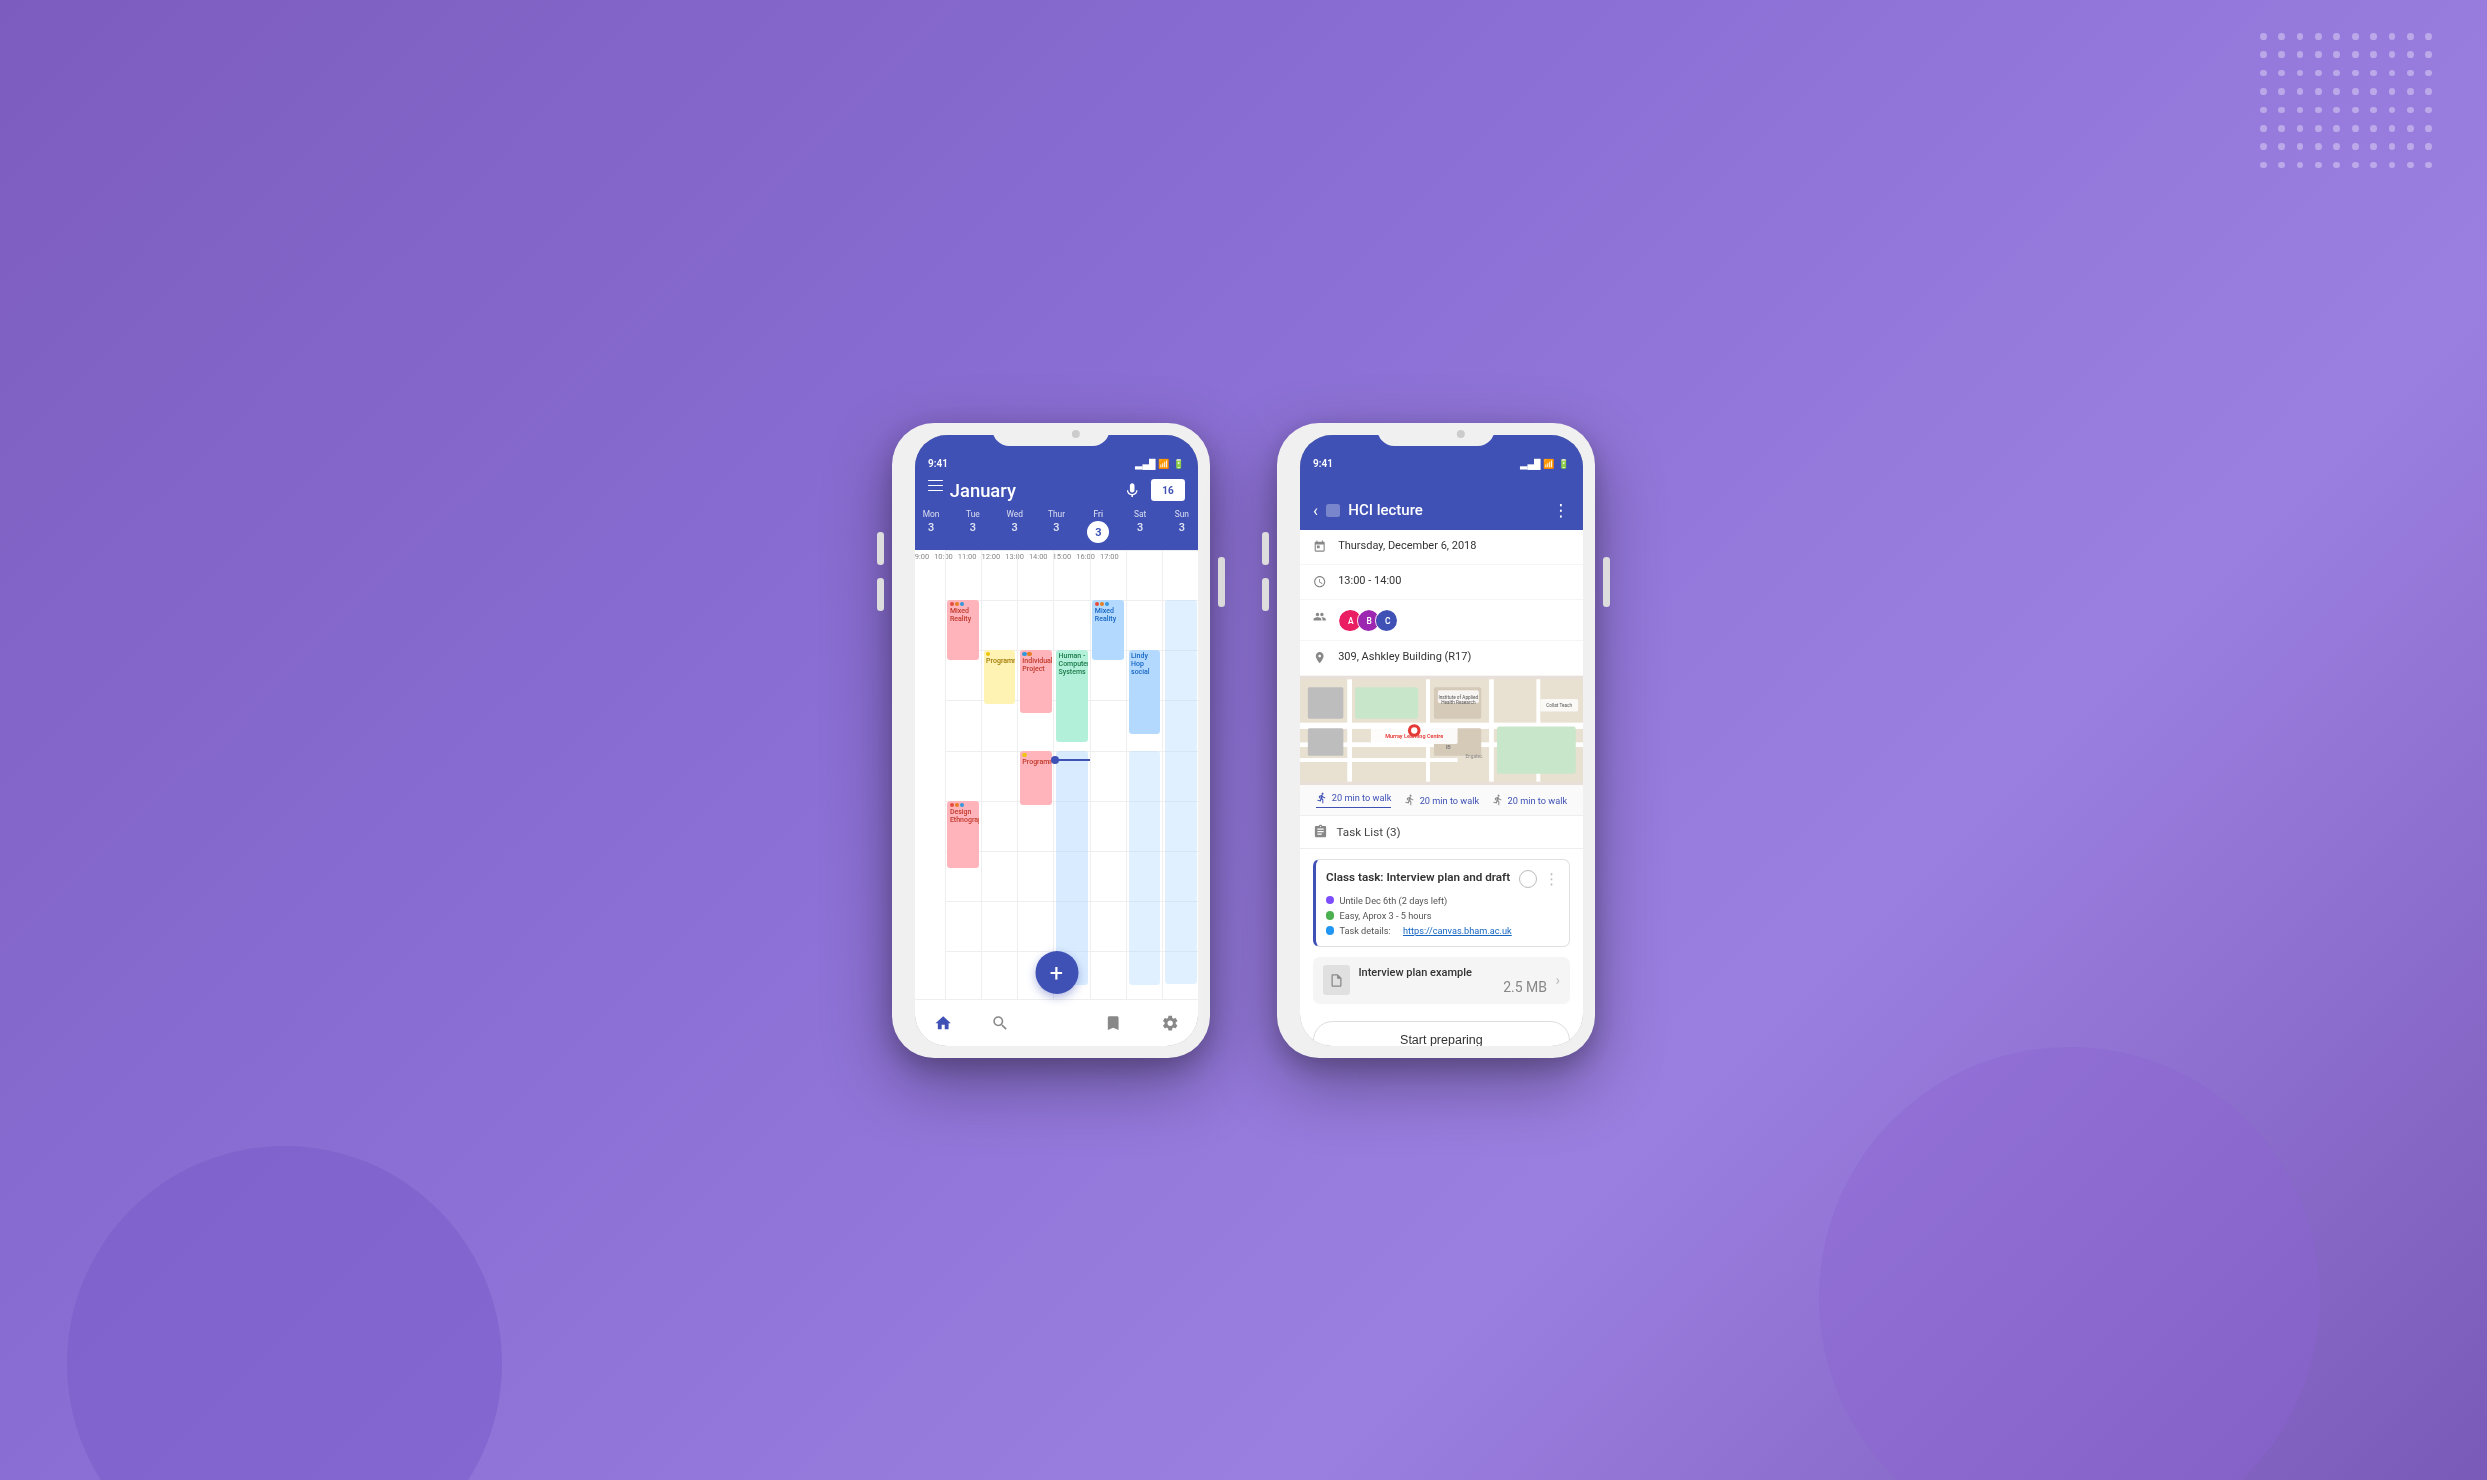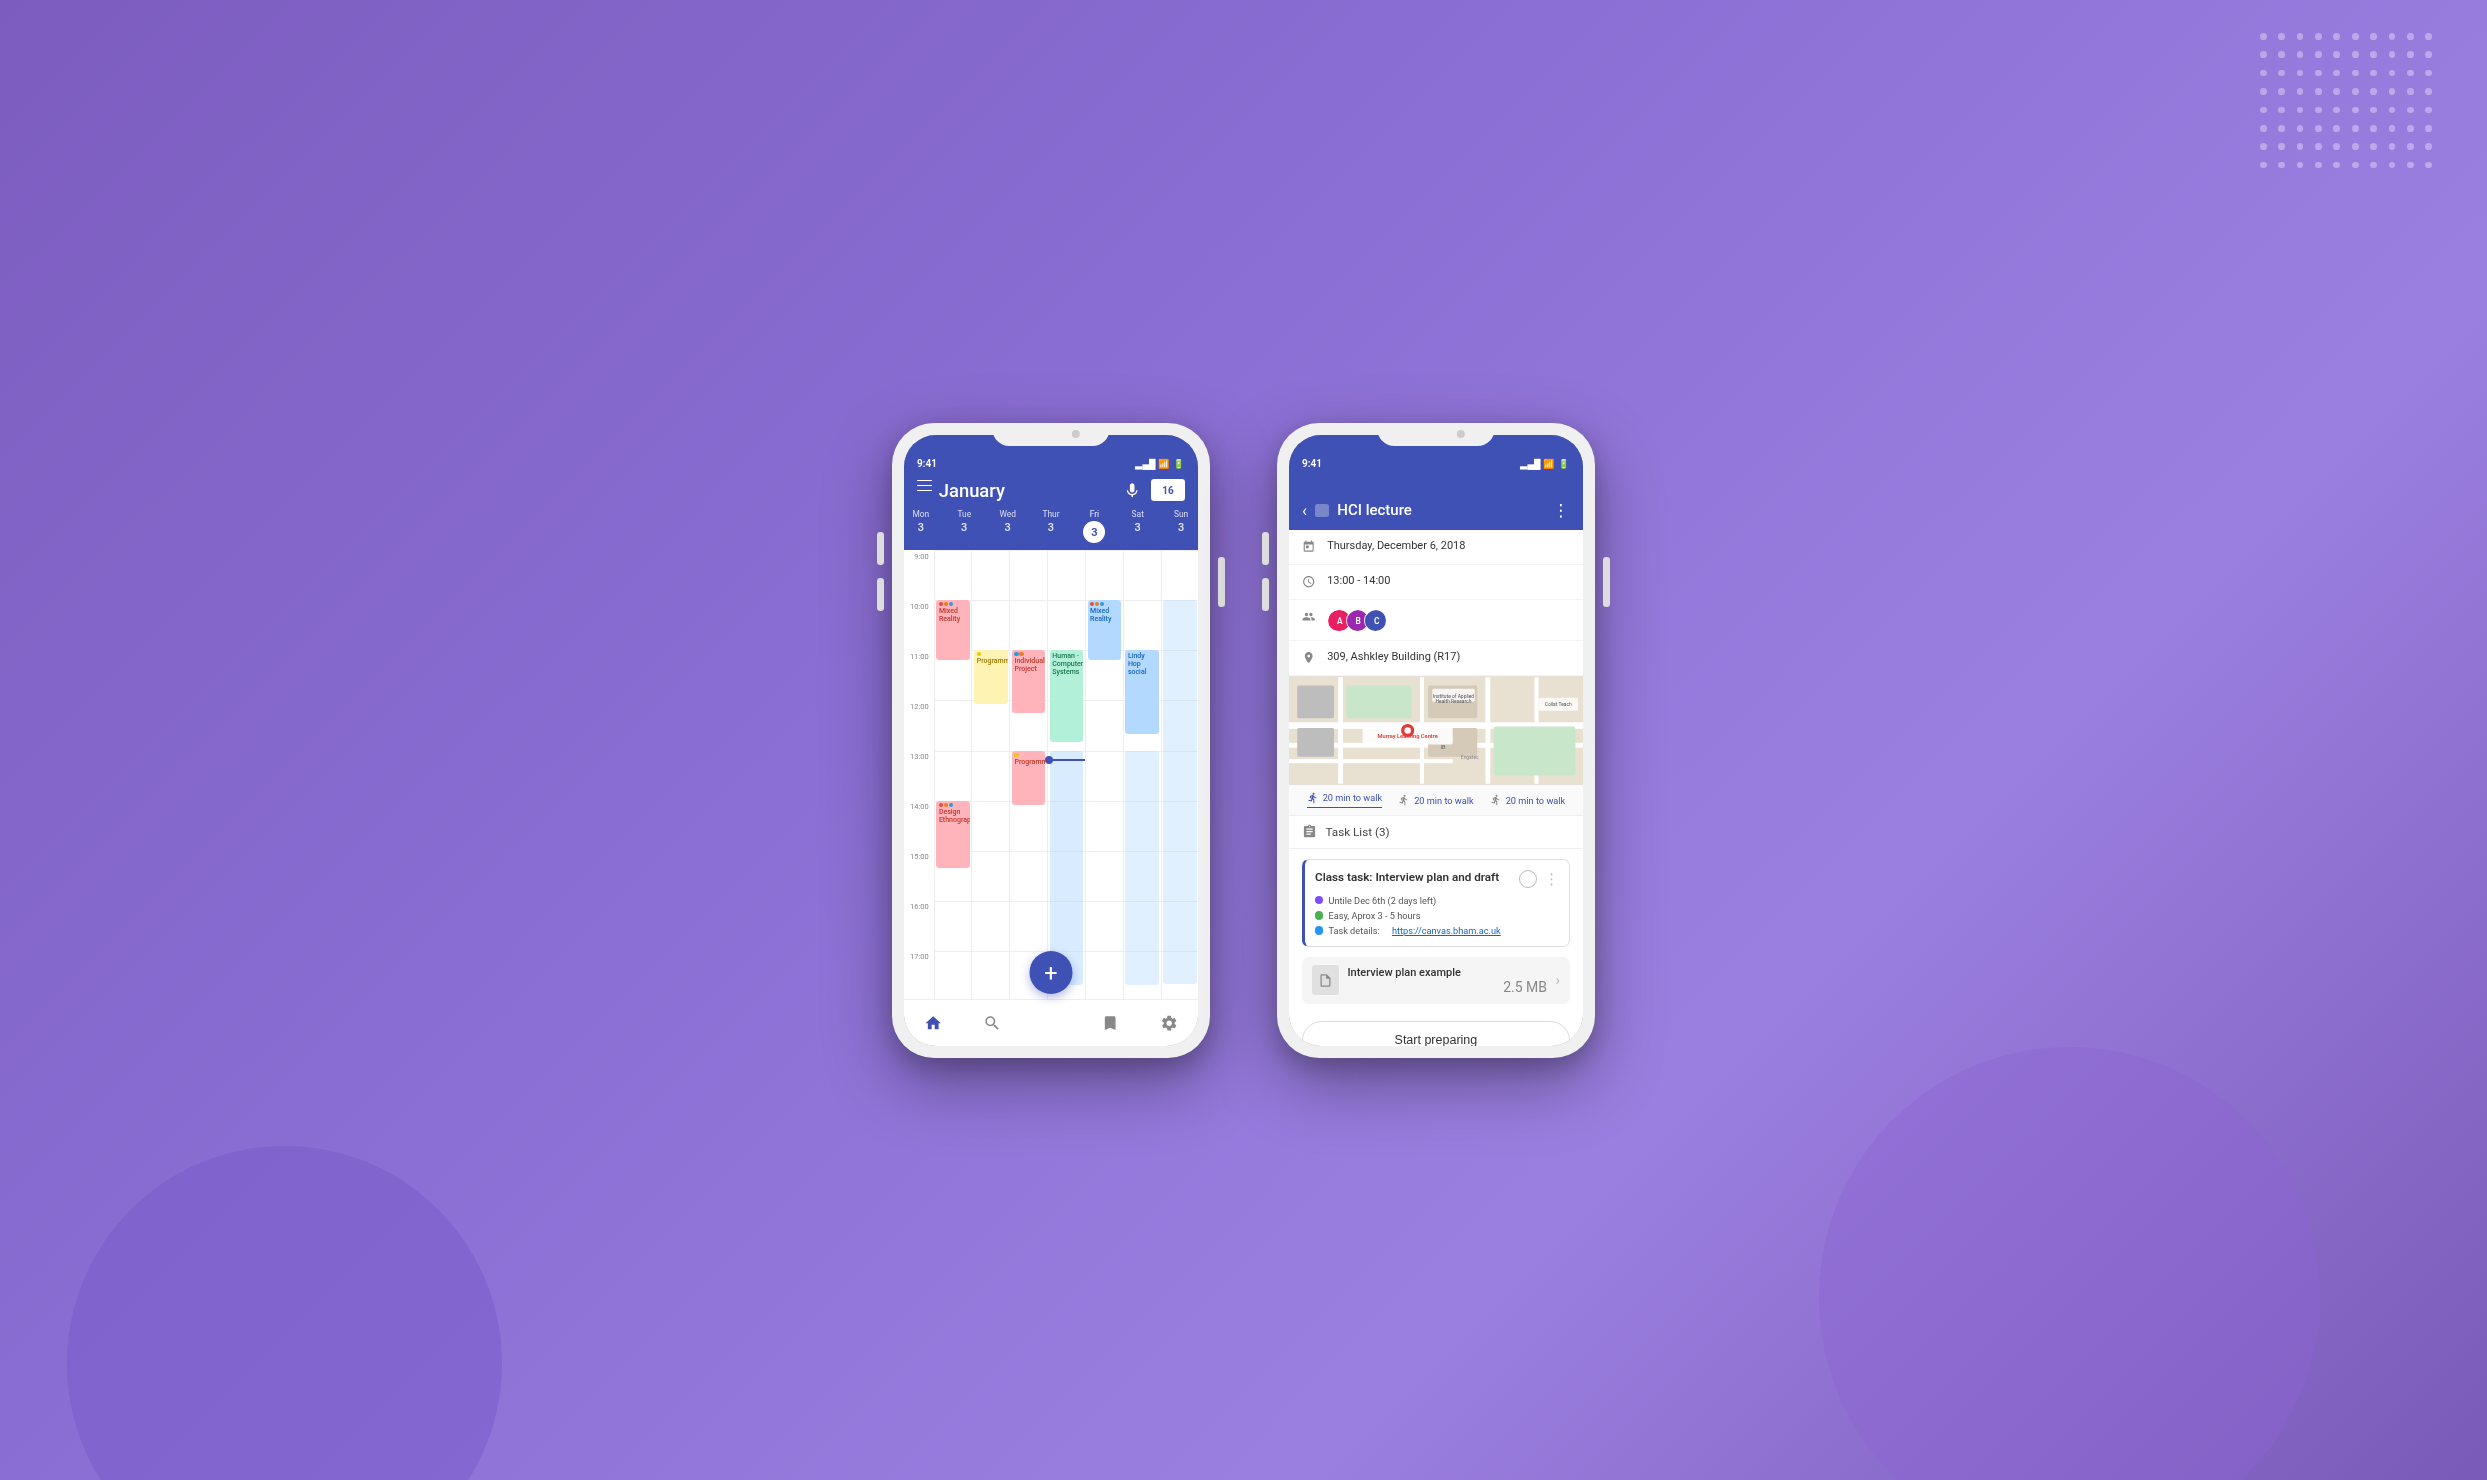--- a/index.html
+++ b/index.html
@@ -72,20 +72,21 @@
       flex-direction: column;
     }
     .phone-inner {
       flex: 1;
       background: #a3a3a3;
       border-radius: 32px;
       overflow: hidden;
       display: flex;
       flex-direction: column;
       position: relative;
+      margin-left: 11px;
     }
     
     .phone-notch {
       position: absolute;
       top: 0;
       left: 50%;
       transform: translateX(-50%);
       width: 117px;
       height: 23.4px;
       background: #f0f0f0;
@@ -226,21 +227,21 @@
 
     .time-grid {
       display: flex;
       width: 100%;
       min-height: 501px;
     }
     .time-labels {
       width: 30px;
       flex-shrink: 0;
       display: flex;
-      flex-direction: column;
+      flex-direction: row;
     }
     .time-label {
       height: 50px;
       display: flex;
       align-items: flex-start;
       justify-content: flex-end;
       padding-right: 5px;
       padding-top: 1.7px;
       font-size: 7.5px;
       color: #888;

